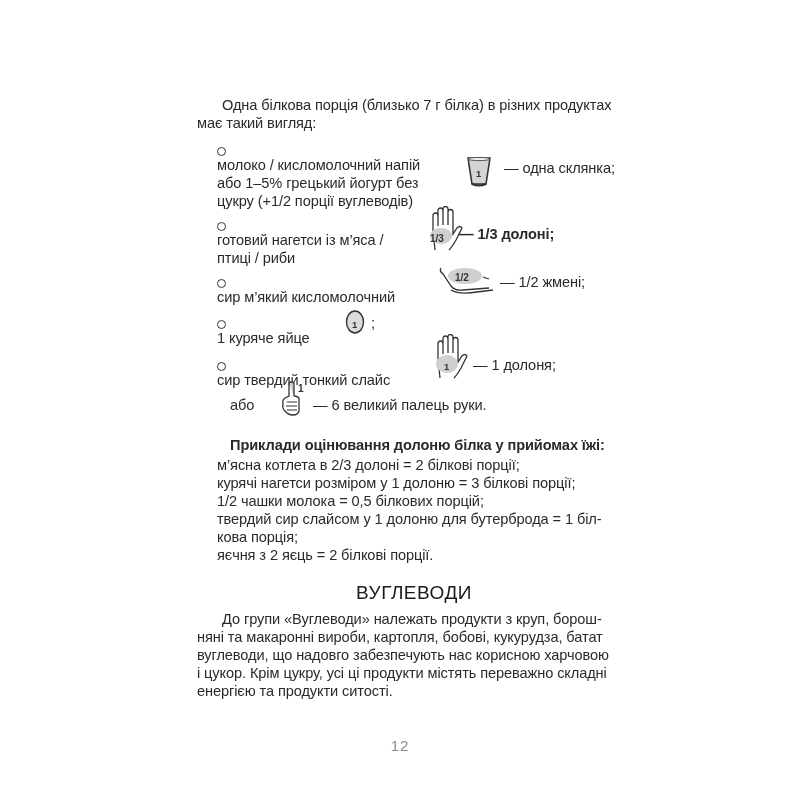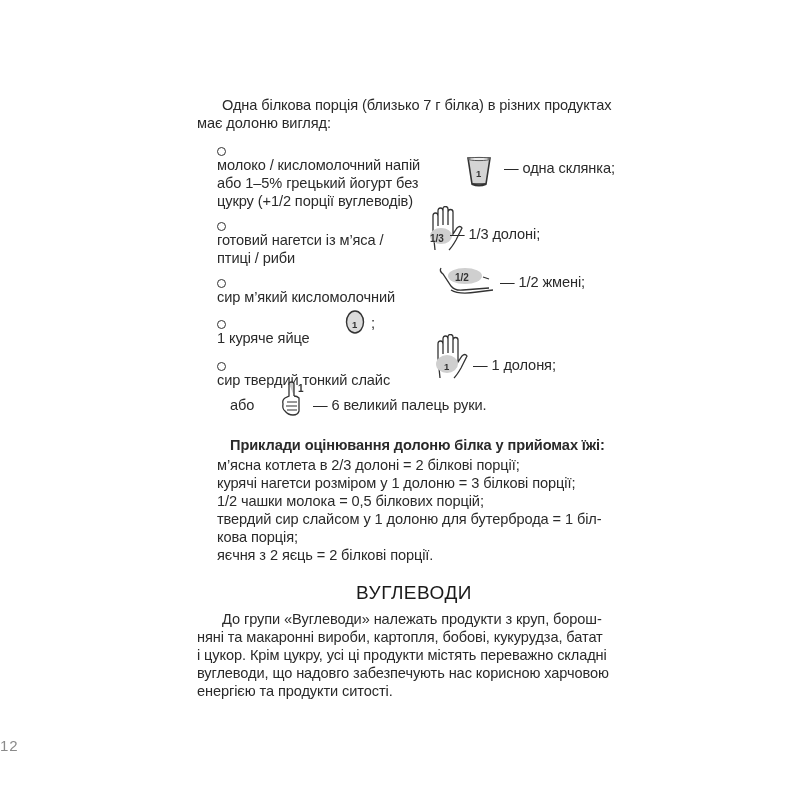--- a/index.html
+++ b/index.html
@@ -76,33 +76,34 @@
       text-align: center;
       font-size: 19px;
       letter-spacing: 0.5px;
       color: #1a1a1a;
     }
     .page-number {
       position: absolute;
       left: 0;
       width: 800px;
       top: 737px;
+      text-align: center;
       font-size: 15px;
       color: #8a8a8a;
       letter-spacing: 1px;
     }
   </style>
 </head>
 <body>
 
 <div class="page">
 
   <div style="position:absolute; top:0; left:0; width:434px;">
     <p class="para indent">Одна білкова порція (близько 7 г білка) в різних продуктах</p>
-    <p class="para">має долоню вигляд:</p>
+    <p class="para">має такий вигляд:</p>
   </div>
 
   <div class="item" style="top:45px;">
     <span class="bullet"></span>
     <div class="item-text">
       <div>молоко / кисломолочний напій</div>
       <div>або 1–5% грецький йогурт без</div>
       <div>цукру (+1/2 порції вуглеводів)</div>
     </div>
   </div>
@@ -123,21 +124,21 @@
       <div>птиці / риби</div>
     </div>
   </div>
   <div style="position:absolute; left:230px; top:110px;" class="icon">
     <svg width="38" height="46" viewBox="0 0 38 46">
       <path d="M8 44 L6 24 L6 10 Q6 7 8.5 7 Q11 7 11 10 L11 20 L11 5 Q11 2 13.5 2 Q16 2 16 5 L16 19 L16 3 Q16 0.5 18.5 0.5 Q21 0.5 21 3 L21 19 L21 6 Q21 3.5 23.5 3.5 Q26 3.5 26 6 L26 28 L30 22 Q33 19 35 22 L29 34 Q25 41 22 44" fill="none" stroke="#333" stroke-width="1.3"></path>
       <ellipse cx="14" cy="30" rx="11" ry="8" fill="#cfcfcf"></ellipse>
     </svg>
     <span class="icon-label" style="left:3px; top:24px; font-size:10px;">1/3</span>
   </div>
-  <div style="position:absolute; left:249px; top:129px;" class="tail">— 1/3 долоні;</div>
+  <div style="position:absolute; left:258px; top:129px;font-weight:bold;" class="tail">— 1/3 долоні;</div>
 
   <div class="item" style="top:177px;">
     <span class="bullet"></span>
     <div class="item-text">сир м’який кисломолочний</div>
   </div>
   <div style="position:absolute; left:240px; top:168px;" class="icon">
     <svg width="58" height="32" viewBox="0 0 58 32">
       <ellipse cx="28" cy="12" rx="17" ry="8" fill="#cfcfcf"></ellipse>
       <path d="M4 4 Q2 7 6 10 L14 22 Q18 27 26 26 L52 24" fill="none" stroke="#333" stroke-width="1.3"></path>
       <path d="M14 26 Q22 31 40 28 L56 26" fill="none" stroke="#333" stroke-width="1.3"></path>
@@ -193,19 +194,19 @@
     <div>твердий сир слайсом у 1 долоню для бутерброда = 1 біл-</div>
     <div>кова порція;</div>
     <div>яєчня з 2 яєць = 2 білкові порції.</div>
   </div>
 
   <div class="heading" style="top:488px;">ВУГЛЕВОДИ</div>
 
   <div style="position:absolute; left:0; top:514px; width:434px;">
     <div style="padding-left:25px;">До групи «Вуглеводи» належать продукти з круп, борош-</div>
     <div>няні та макаронні вироби, картопля, бобові, кукурудза, батат</div>
+    <div>вуглеводи, що надовго забезпечують нас корисною харчовою</div>
     <div>і цукор. Крім цукру, усі ці продукти містять переважно складні</div>
-    <div>вуглеводи, що надовго забезпечують нас корисною харчовою</div>
     <div>енергією та продукти ситості.</div>
   </div>
 </div>
 
 <div class="page-number">12</div>
 
 </body></html>

